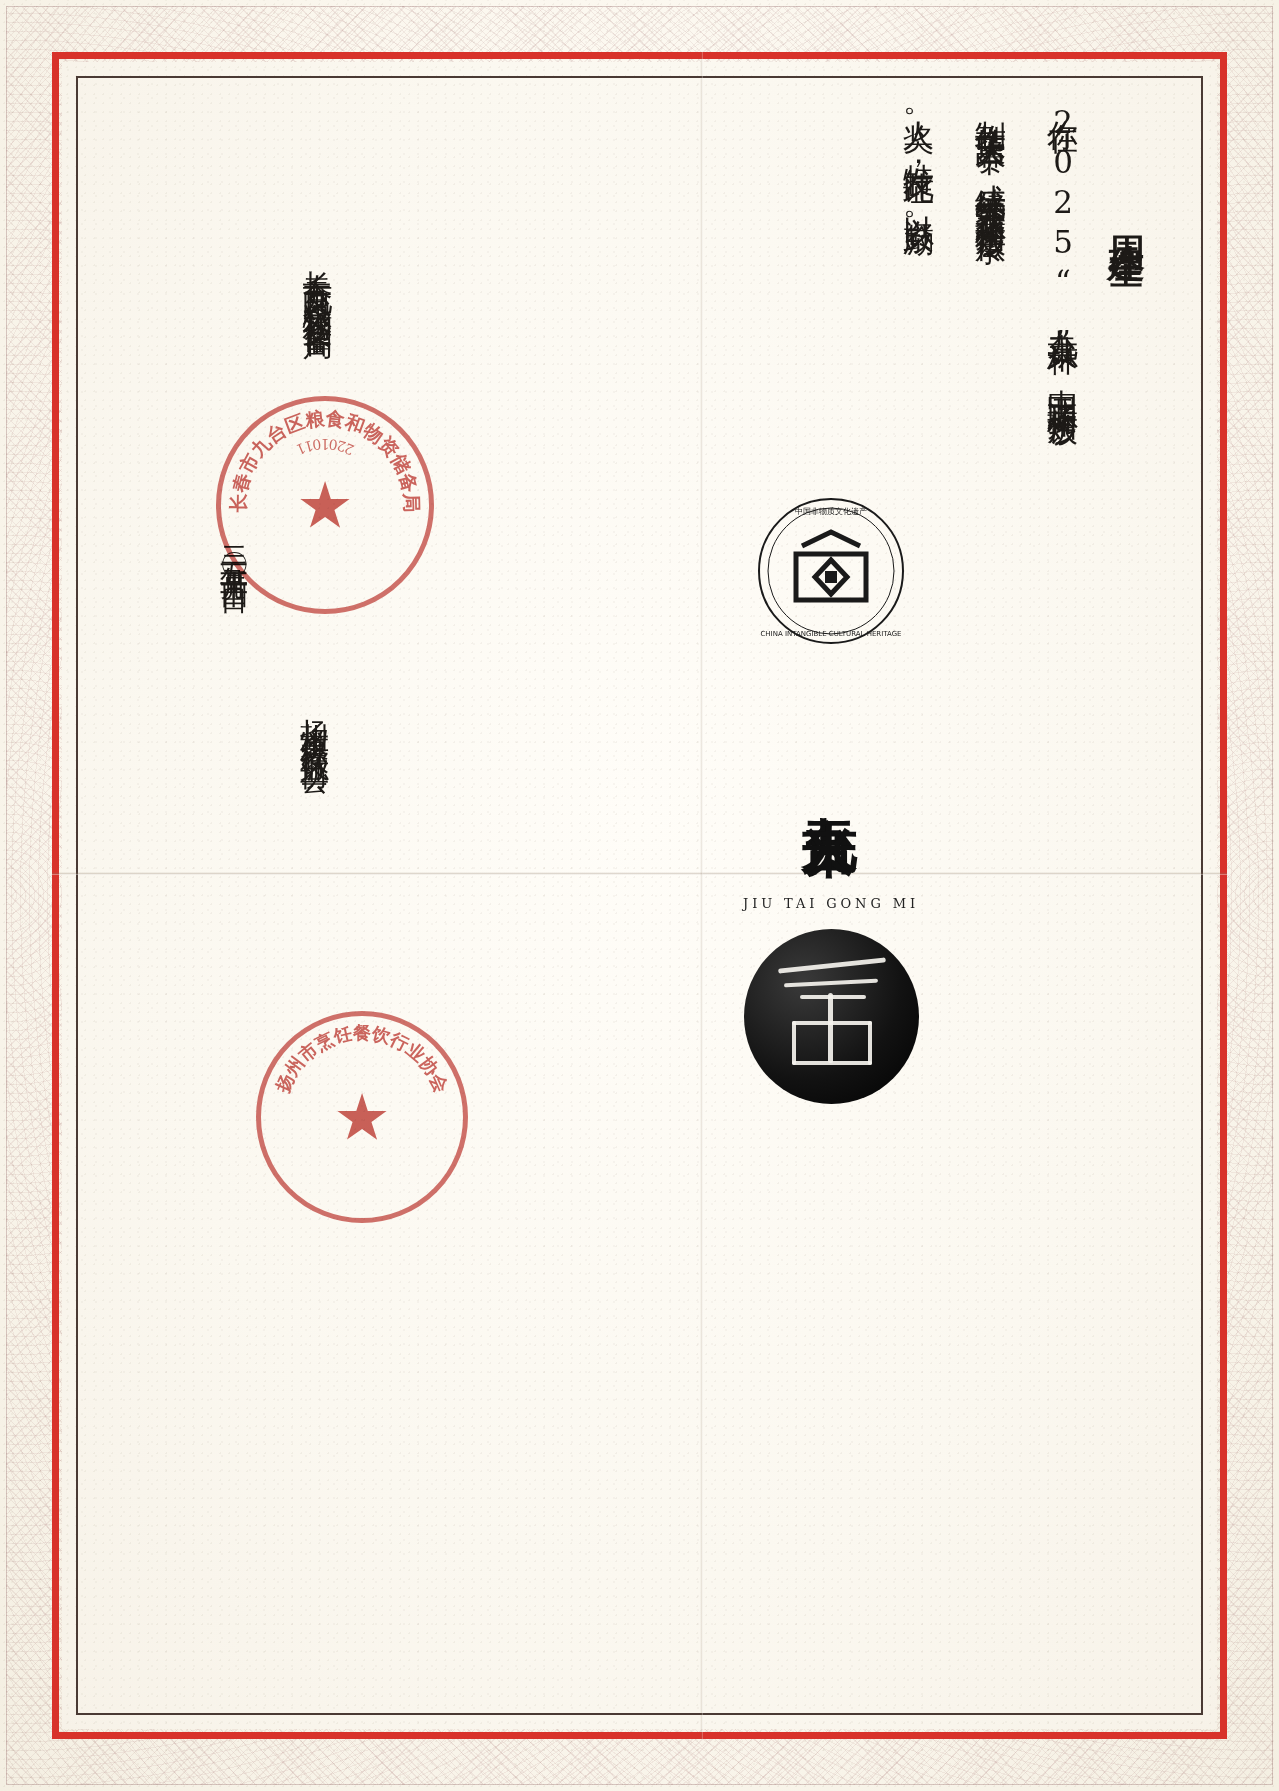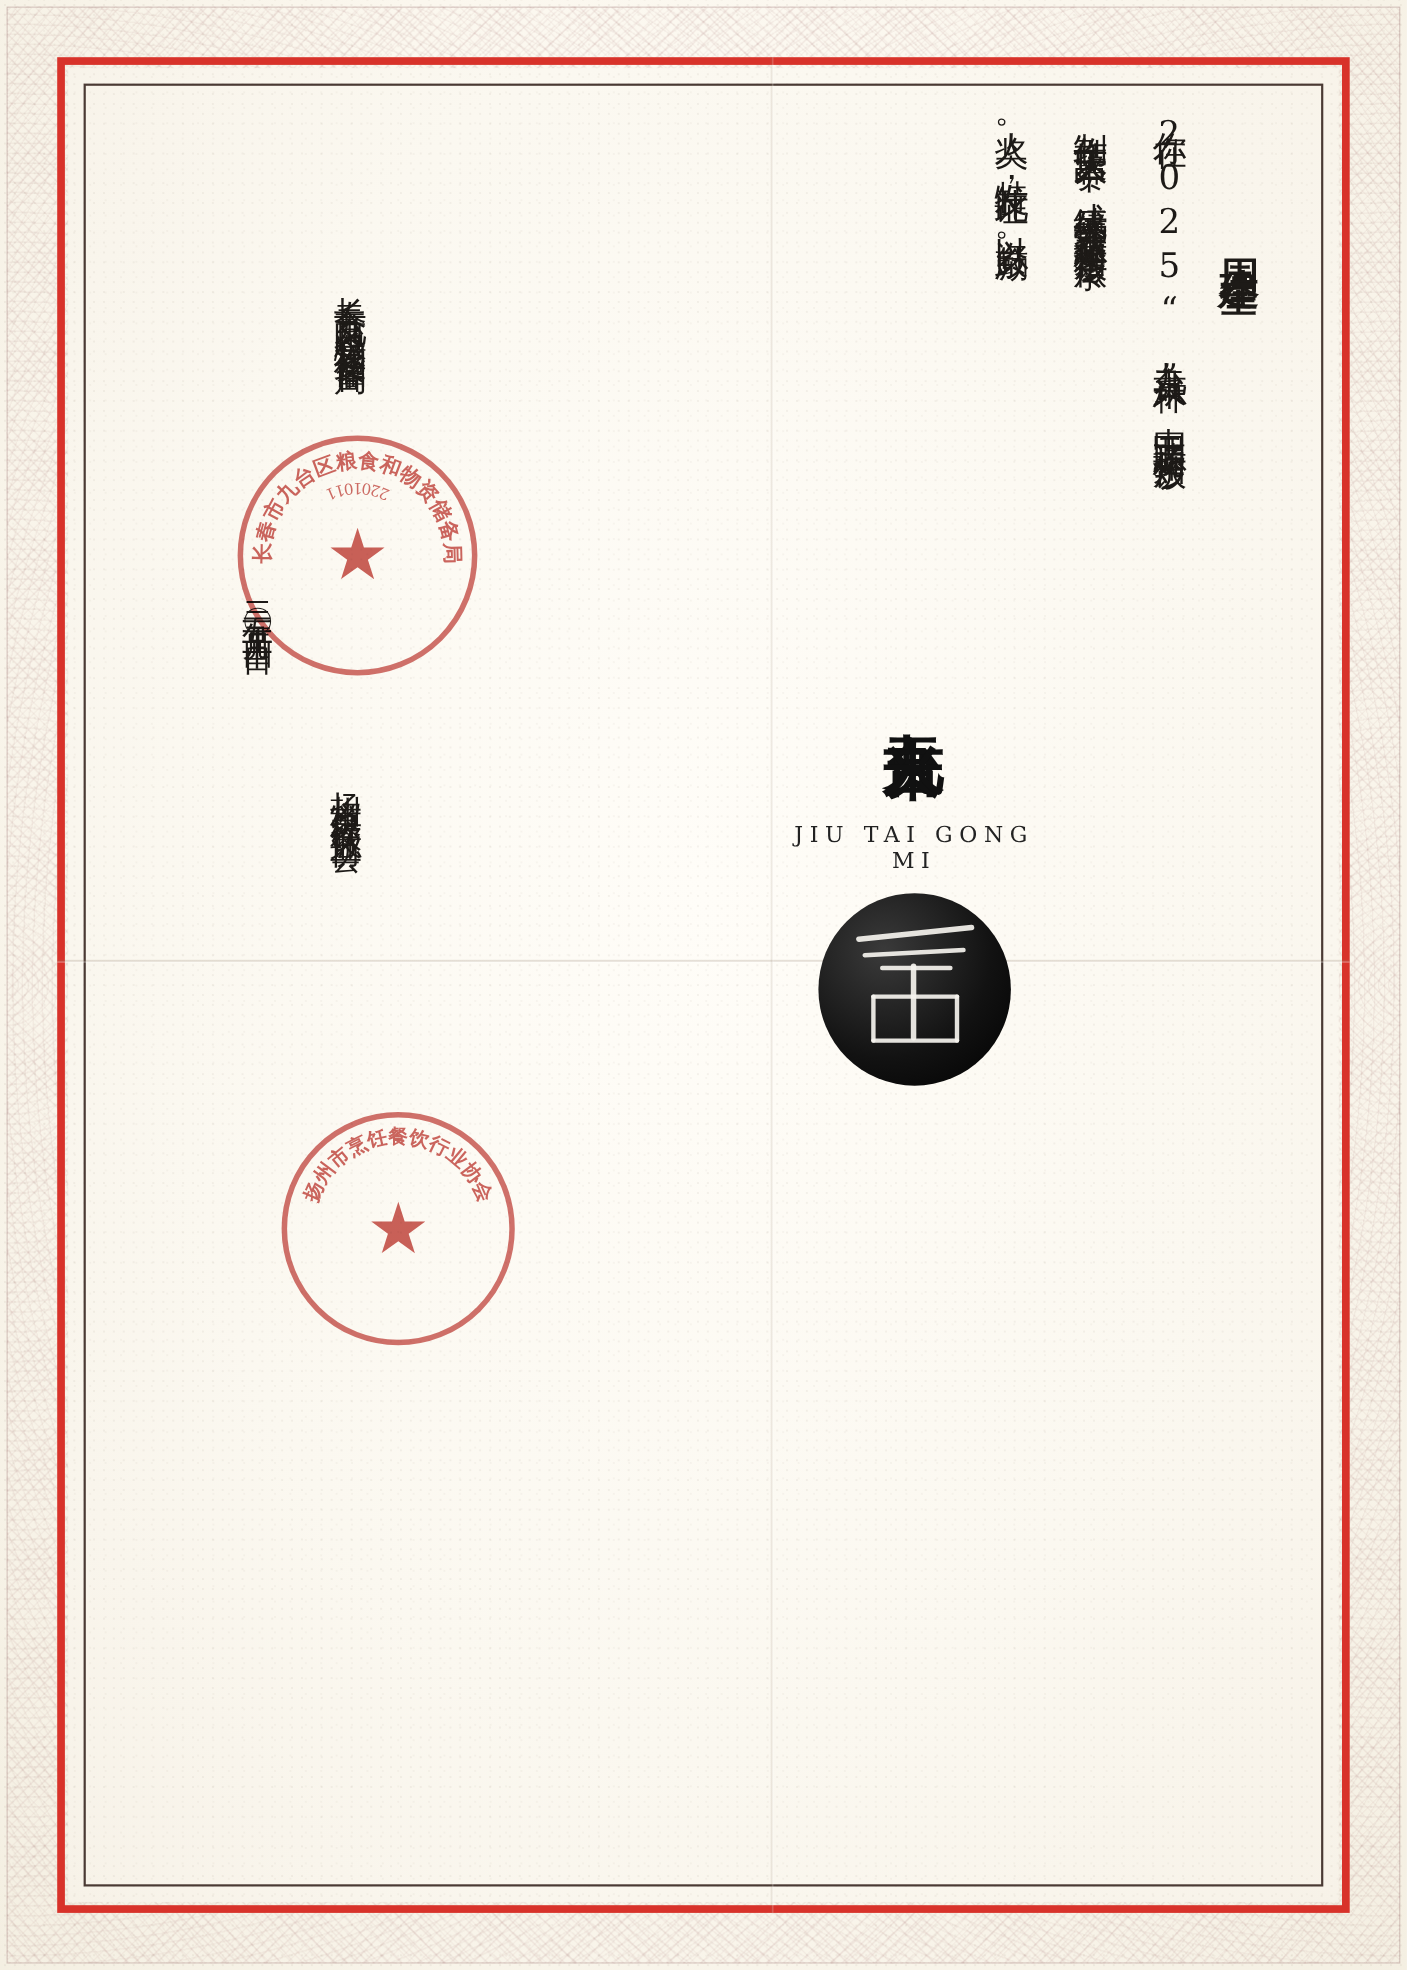--- a/index.html
+++ b/index.html
@@ -167,21 +167,21 @@
     letter-spacing: 0.04em;
     writing-mode: vertical-rl;
     text-orientation: upright;
     height: 230px;
     display: block;
     margin-left: auto;
     margin-right: auto;
     font-family: "DejaVu Serif", serif;
   }
   .brand-pinyin {
-    font-size: 20px;
+    font-size: 13px;
     letter-spacing: 0.30em;
     color: #222;
     margin-top: 6px;
   }
   .ink-circle {
     width: 175px;
     height: 175px;
     border-radius: 50%;
     margin: 18px auto 0;
     background:
@@ -245,20 +245,38 @@
     <div class="vtext recipient">周建奎：</div>
 
     <div class="vtext body-col" style="right:96px; height:640px;">你在2025“九台贡米杯”中国非遗扬州炒饭</div>
 
     <div class="vtext body-col" style="right:168px; height:690px;">制作技艺大赛中，成绩优秀荣获非遗扬州炒饭传承</div>
 
     <div class="vtext body-col" style="right:240px; height:420px;">人奖。特发此证，以资鼓励。</div>
 
     <div class="brand">
 
+      <div class="ich-emblem">
+        <svg viewBox="0 0 150 150" width="150" height="150" aria-hidden="true">
+          <circle cx="75" cy="75" r="72" fill="none" stroke="#1a1a1a" stroke-width="2"></circle>
+          <circle cx="75" cy="75" r="63" fill="none" stroke="#1a1a1a" stroke-width="1"></circle>
+          <g fill="none" stroke="#1a1a1a" stroke-width="5">
+            <path d="M40 58 h70 v46 h-70 z"></path>
+            <path d="M46 50 l29 -14 l29 14"></path>
+            <path d="M75 64 l16 17 l-16 17 l-16 -17 z"></path>
+          </g>
+          <rect x="69" y="75" width="12" height="12" fill="#1a1a1a"></rect>
+          <g font-size="8" fill="#1a1a1a" font-family="DejaVu Sans, sans-serif">
+            <text x="75" y="18" text-anchor="middle" transform="rotate(0 75 18)">中国非物质文化遗产</text>
+          </g>
+          <g font-size="7" fill="#1a1a1a" font-family="DejaVu Sans, sans-serif">
+            <text x="75" y="140" text-anchor="middle">CHINA INTANGIBLE CULTURAL HERITAGE</text>
+          </g>
+        </svg>
+      </div>
 
       <div class="brand-word">九台贡米</div>
 
       <div class="brand-pinyin">JIU TAI GONG MI</div>
 
       <div class="ink-circle">
         <div class="stroke" style="left:34px; top:34px; width:108px; height:5px; transform:rotate(-6deg);"></div>
         <div class="stroke" style="left:40px; top:52px; width:94px; height:4px; transform:rotate(-3deg);"></div>
         <div class="stroke" style="left:56px; top:66px; width:66px; height:4px;"></div>
         <div class="stroke" style="left:84px; top:64px; width:5px; height:70px;"></div>

